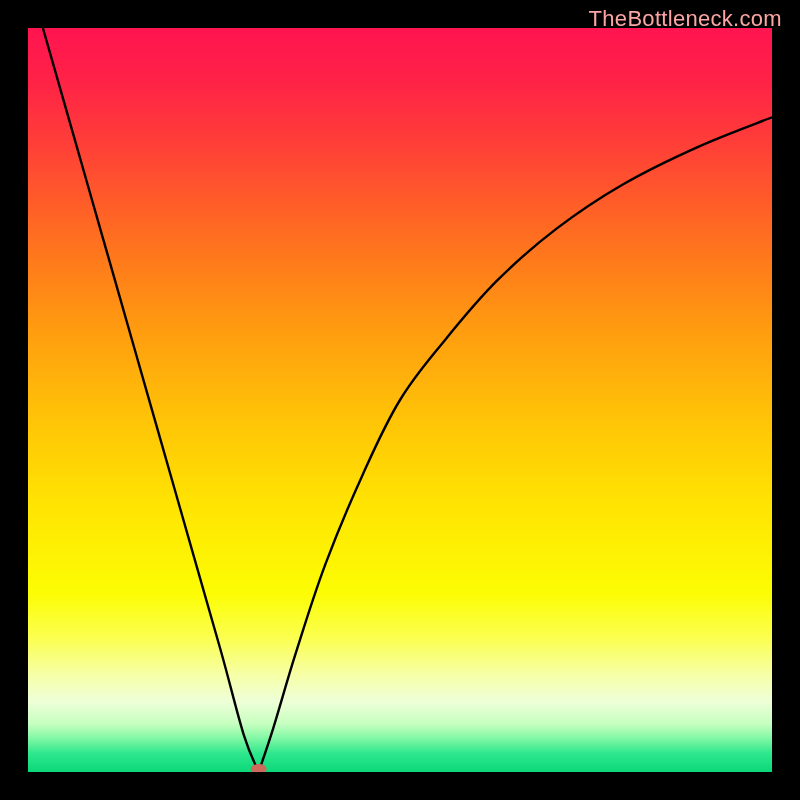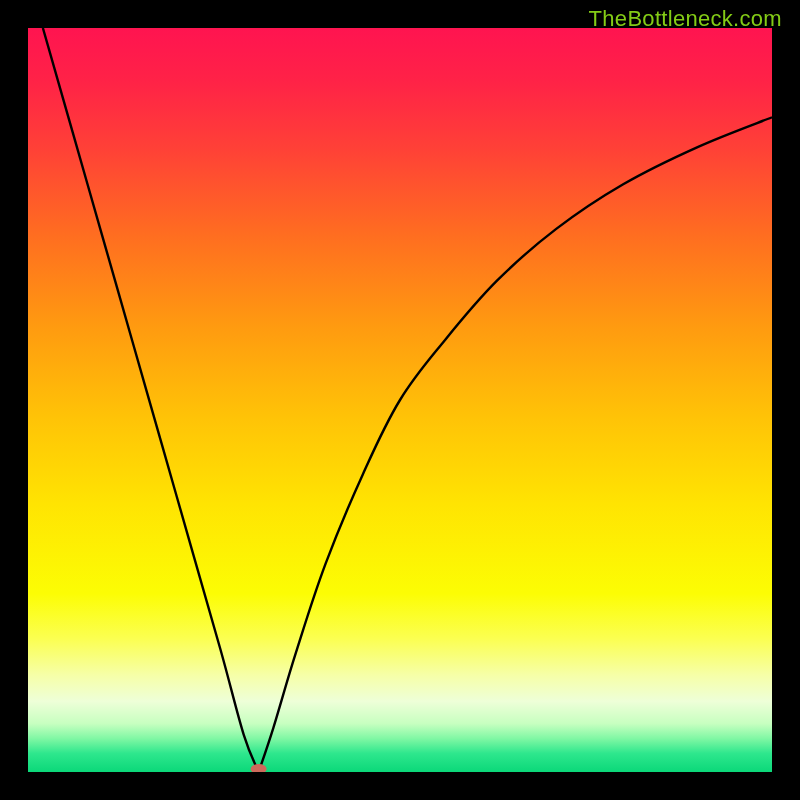--- a/index.html
+++ b/index.html
@@ -26,21 +26,21 @@
     overflow: hidden;
   }
   .gradient {
     position: absolute;
     inset: 0;
   }
   .watermark {
     position: absolute;
     top: 6px;
     right: 18px;
-    color: #84cc16;
+    color: #fca5a5;
     font-size: 22px;
     letter-spacing: 0.3px;
     font-weight: 500;
   }
   svg.curve {
     position: absolute;
     inset: 0;
   }
 </style>
 </head>

